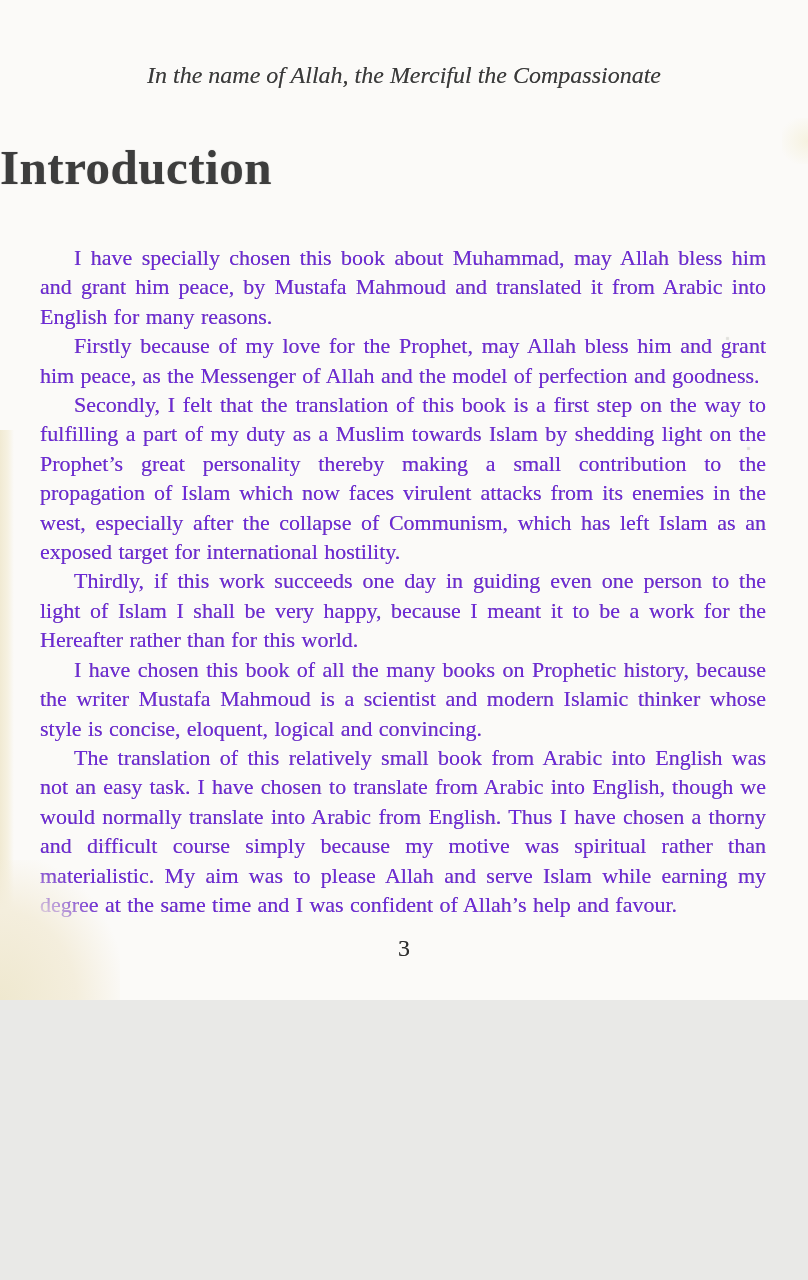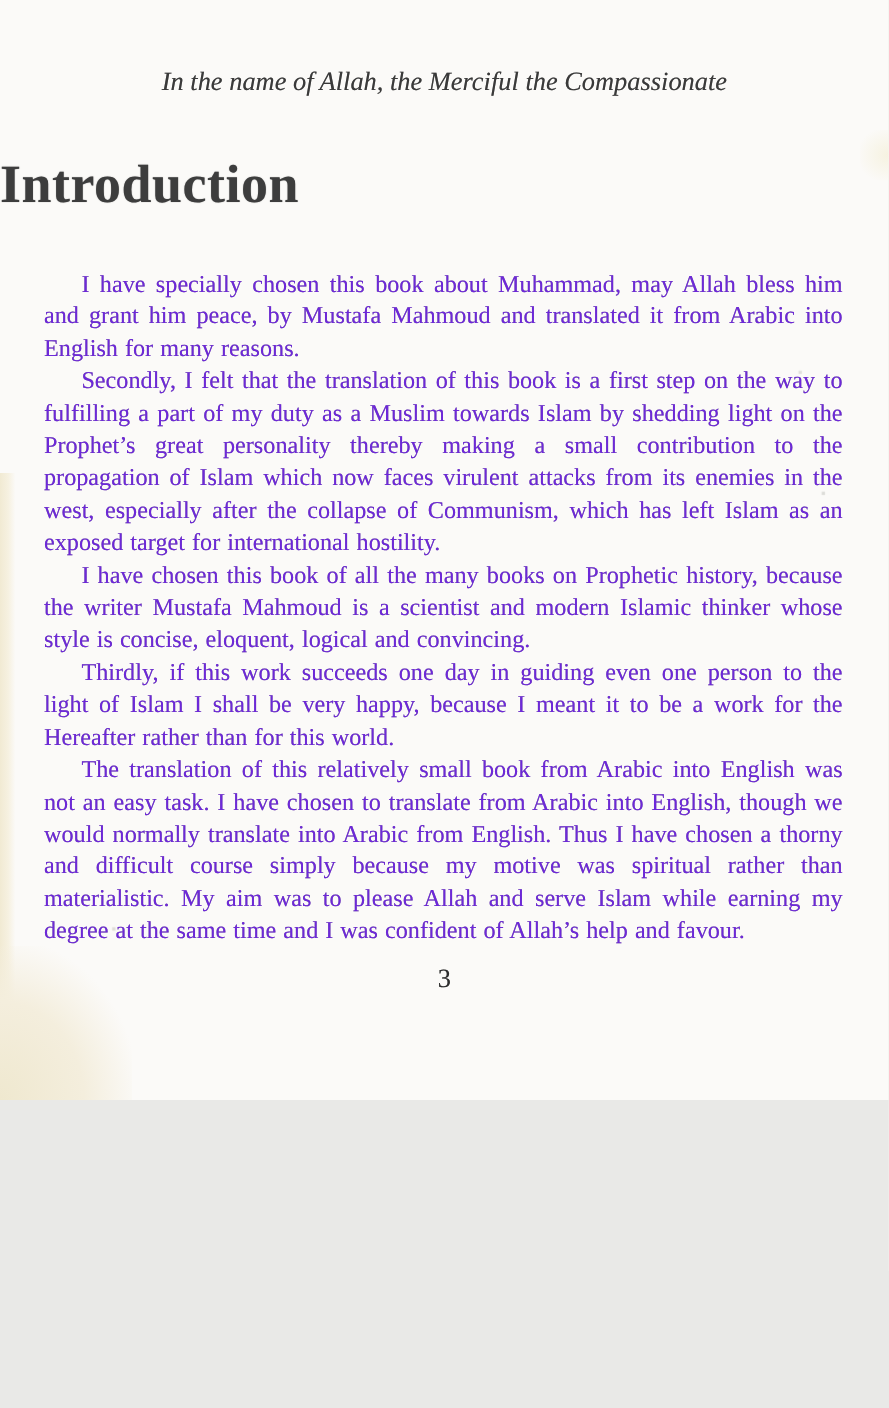--- a/index.html
+++ b/index.html
@@ -112,21 +112,22 @@
   <div class="edge-corner-tr"></div>
   <div class="artifact-line"></div>
   <div class="speckles"></div>
 
   <div class="bismillah">In the name of Allah, the Merciful the Compassionate</div>
 
   <h1 class="page-title">Introduction</h1>
 
   <div class="body-text">
     <p>I have specially chosen this book about Muhammad, may Allah bless him and grant him peace, by Mustafa Mahmoud and translated it from Arabic into English for many reasons.</p>
+    <p>Firstly because of my love for the Prophet, may Allah bless him and grant him peace, as the Messenger of Allah and the model of perfection and goodness.</p>
     <p>Secondly, I felt that the translation of this book is a first step on the way to fulfilling a part of my duty as a Muslim towards Islam by shedding light on the Prophet’s great personality thereby making a small contribution to the propagation of Islam which now faces virulent attacks from its enemies in the west, especially after the collapse of Communism, which has left Islam as an exposed target for international hostility.</p>
+    <p>Thirdly, if this work succeeds one day in guiding even one person to the light of Islam I shall be very happy, because I meant it to be a work for the Hereafter rather than for this world.</p>
     <p>I have chosen this book of all the many books on Prophetic history, because the writer Mustafa Mahmoud is a scientist and modern Islamic thinker whose style is concise, eloquent, logical and convincing.</p>
-    <p>Thirdly, if this work succeeds one day in guiding even one person to the light of Islam I shall be very happy, because I meant it to be a work for the Hereafter rather than for this world.</p>
     <p>The translation of this relatively small book from Arabic into English was not an easy task. I have chosen to translate from Arabic into English, though we would normally translate into Arabic from English. Thus I have chosen a thorny and difficult course simply because my motive was spiritual rather than materialistic. My aim was to please Allah and serve Islam while earning my degree at the same time and I was confident of Allah’s help and favour.</p>
   </div>
 
   <div class="page-number">3</div>
 
 </div>
 
 </body></html>

